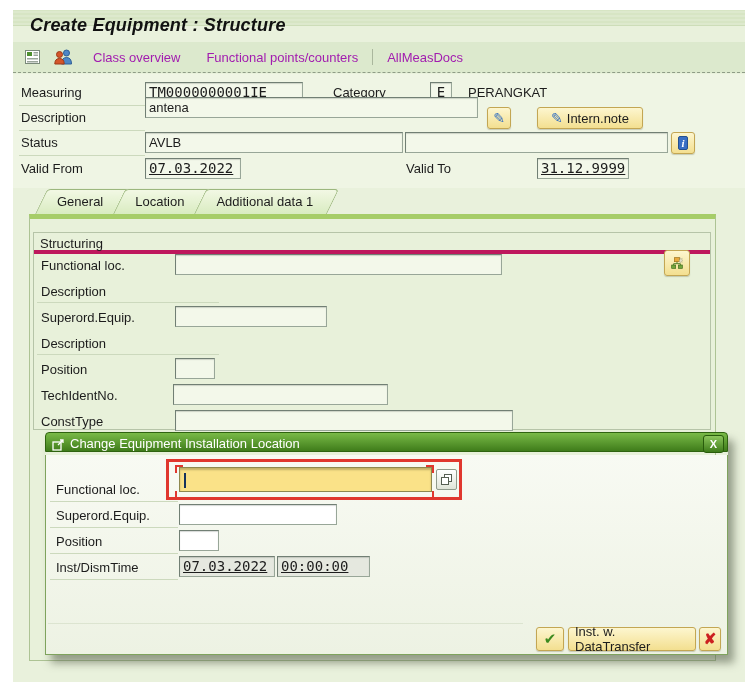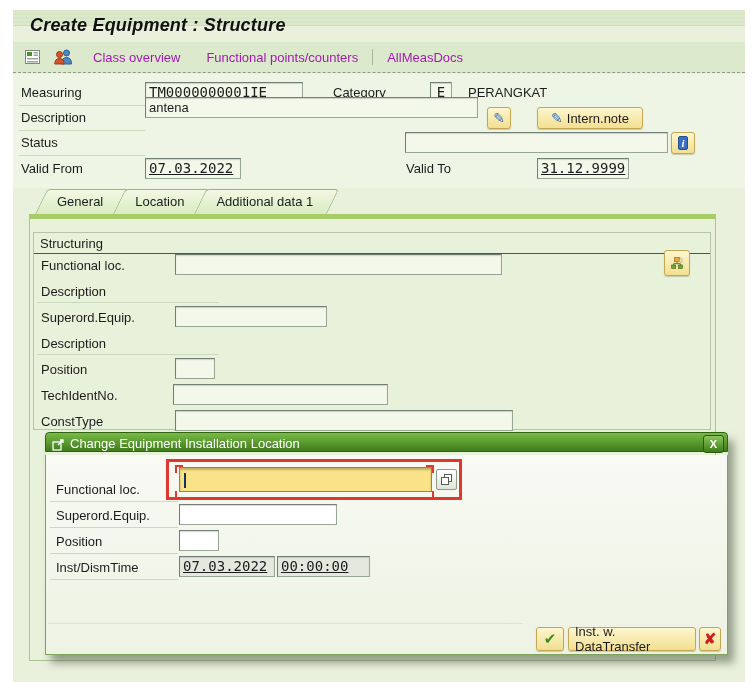--- a/index.html
+++ b/index.html
@@ -55,21 +55,21 @@
   .tab.active::before { background:#a6cd68; border-color:#80a44c; }
   .tab span { position:relative; }
   .tab.active { z-index:3; }
   .tabpanel { position:absolute; left:16px; top:204px; width:687px; height:447px;
     background:#e8f1da; border:1px solid #adc394; border-top:5px solid #a6cd68; }
 
   
   .group { position:absolute; left:20px; top:222px; width:678px; height:198px;
     border:1px solid #b6c4a8; }
   .group-h { position:absolute; left:0; top:0; right:0; height:21px; line-height:21px;
-    padding-left:6px; border-bottom:1px solid #be185d; }
+    padding-left:6px; border-bottom:4px solid #be185d; }
 
   
   .dialog { position:absolute; left:32px; top:422px; width:683px; height:223px;
     z-index:10; box-shadow:6px 8px 9px rgba(80,90,70,.55); border-radius:4px 4px 0 0; }
   .dlg-title { position:absolute; left:0; top:0; right:0; height:20px;
     background:linear-gradient(#79ba47,#3f7c1a); border:1px solid #2f6310;
     border-radius:4px 4px 0 0; color:#fff; }
   .dlg-title .txt { position:absolute; left:24px; top:3px; color:#fff; }
   .dlg-close { position:absolute; right:3px; top:2px; width:21px; height:18px;
     background:linear-gradient(#8cc65c,#3e7c1a); border:1px solid #295c0c; border-radius:3px;
@@ -148,20 +148,21 @@
     <div class="btn-y" style="left:474px;top:33px;width:24px">
       <span class="pencil">✎</span>
     </div>
     <div class="btn-y" style="left:524px;top:33px;width:106px">
       <span class="pencil">✎</span>
       <span>Intern.note</span>
     </div>
     <div class="hline" style="left:6px;top:56px;width:126px"></div>
 
     <div class="lbl" style="left:8px;top:59px">Status</div>
+    <div class="fld" style="left:132px;top:58px;width:258px">AVLB</div>
     <div class="fld" style="left:392px;top:58px;width:263px"></div>
     <div class="btn-y" style="left:658px;top:58px;width:24px">
       <span class="info-in">i</span>
     </div>
     <div class="hline" style="left:6px;top:81px;width:126px"></div>
 
     <div class="lbl" style="left:8px;top:85px">Valid From</div>
     <div class="fld mono" style="left:132px;top:84px;width:96px">07.03.2022</div>
     <div class="lbl" style="left:393px;top:85px">Valid To</div>
     <div class="fld mono" style="left:524px;top:84px;width:92px">31.12.9999</div>

